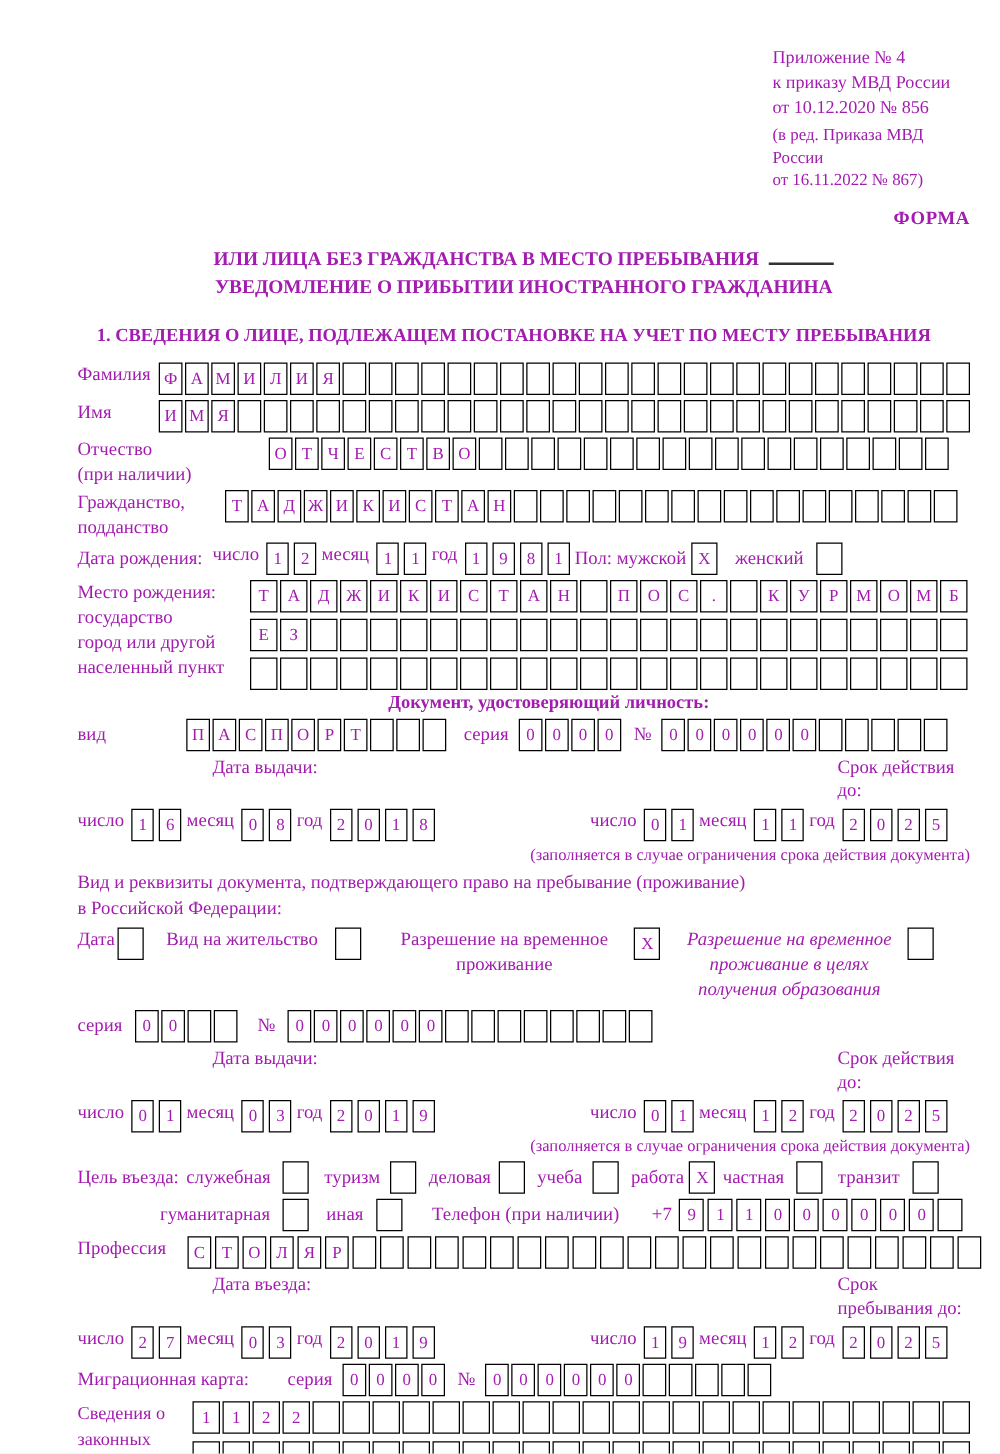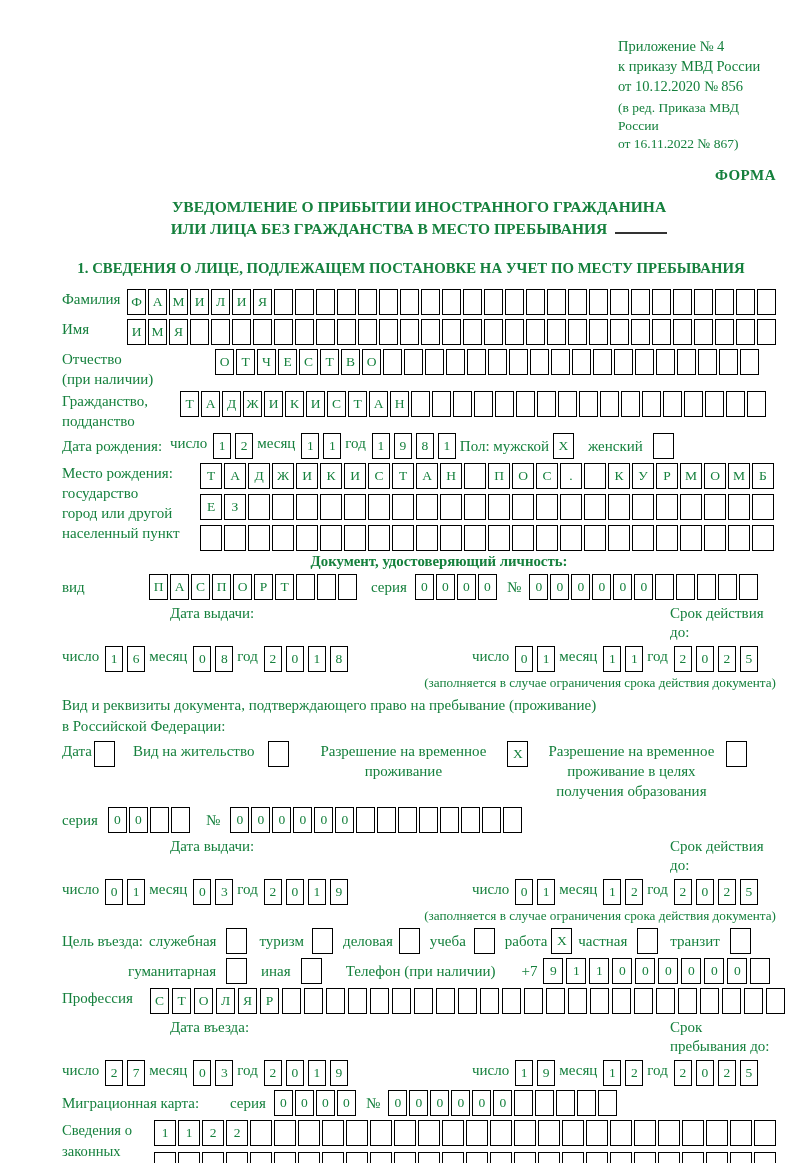--- a/index.html
+++ b/index.html
@@ -1,17 +1,17 @@
 <!DOCTYPE html>
 <html><head>
 <meta charset="utf-8">
 <style>
   html,body{margin:0;padding:0;background:#e8e8e8;}
   .page{
-    width:800px;height:1163px;background:#ffffff;color:#15803d;
+    width:800px;height:1163px;background:#ffffff;color:#a21caf;
     font-family:"Liberation Serif","DejaVu Serif",serif;
     position:relative;overflow:hidden;box-sizing:border-box;
     padding:36px 24px 0 62px;
   }
   
   .hdr{margin-left:556px;font-size:14.5px;line-height:20px;}
   .hdr .rev{font-size:13.5px;line-height:18px;margin-top:3px;}
   .forma{margin-left:556px;text-align:right;font-weight:bold;font-size:15px;margin-top:14px;letter-spacing:.5px;}
   
   .title{ text-align:center;font-weight:bold;font-size:15.5px;line-height:22px;margin-top:12px;}
@@ -39,41 +39,41 @@
   .two-col{display:flex;margin-bottom:2px;}
   .col-l{width:350px;flex:none;}
   .col-r{flex:1;}
   .col-head{font-size:15px;line-height:19px;margin-bottom:2px;}
   .col-head.l{padding-left:108px;}
   .col-head.r{padding-left:150px;}
   .note{font-size:13.2px;line-height:17px;text-align:right;margin-bottom:4px;}
   .intro{font-size:15px;line-height:21px;}
   .optlbl{font-size:15px;line-height:20px;text-align:center;}
   .w-opt3{width:196px;}
-  .w-opt4{width:178px;}
+  .w-opt4{width:178px;font-style:italic;}
 </style>
 </head>
 <body>
 
 <div class="page">
 
   <div class="hdr">
     <div>Приложение № 4</div>
     <div>к приказу МВД России</div>
     <div>от 10.12.2020 № 856</div>
     <div class="rev">
       <div>(в ред. Приказа МВД России</div>
       <div>от 16.11.2022 № 867)</div>
     </div>
   </div>
   <div class="forma">ФОРМА</div>
 
   <div class="title">
+    <div><span>ИЛИ ЛИЦА БЕЗ ГРАЖДАНСТВА В МЕСТО ПРЕБЫВАНИЯ</span><span class="title-blank"></span></div>
     <div>УВЕДОМЛЕНИЕ О ПРИБЫТИИ ИНОСТРАННОГО ГРАЖДАНИНА</div>
-    <div><span>ИЛИ ЛИЦА БЕЗ ГРАЖДАНСТВА В МЕСТО ПРЕБЫВАНИЯ</span><span class="title-blank"></span></div>
   </div>
 
   <div class="sec-head">1. СВЕДЕНИЯ О ЛИЦЕ, ПОДЛЕЖАЩЕМ ПОСТАНОВКЕ НА УЧЕТ ПО МЕСТУ ПРЕБЫВАНИЯ</div>
 
   <div class="frow">
     <div class="lbl" style="width:65px">Фамилия</div>
     <div class="cbrow bx-std"><span class="cb">Ф</span><span class="cb">А</span><span class="cb">М</span><span class="cb">И</span><span class="cb">Л</span><span class="cb">И</span><span class="cb">Я</span><span class="cb"></span><span class="cb"></span><span class="cb"></span><span class="cb"></span><span class="cb"></span><span class="cb"></span><span class="cb"></span><span class="cb"></span><span class="cb"></span><span class="cb"></span><span class="cb"></span><span class="cb"></span><span class="cb"></span><span class="cb"></span><span class="cb"></span><span class="cb"></span><span class="cb"></span><span class="cb"></span><span class="cb"></span><span class="cb"></span><span class="cb"></span><span class="cb"></span><span class="cb"></span><span class="cb"></span></div>
   </div>
 
   <div class="frow">

